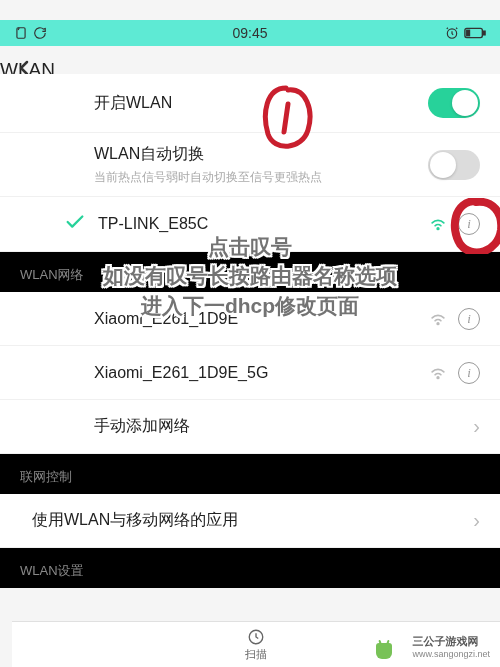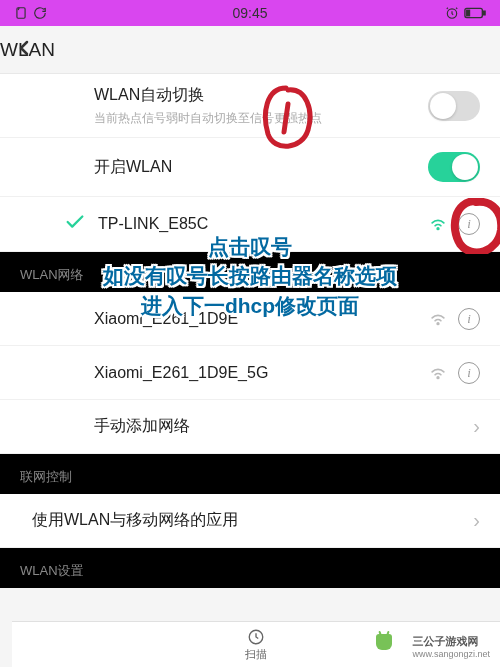--- a/index.html
+++ b/index.html
@@ -14,23 +14,24 @@
       background: #f5f5f5;
       position: relative;
       overflow: hidden;
     }
     .status-bar {
       display: flex;
       justify-content: space-between;
       align-items: center;
       padding: 4px 14px;
       height: 26px;
-      background: #d946ef;
+      background: #5eead4;
       font-size: 13px;
       color: #333;
+      margin-top: 20px;
     }
     .status-left, .status-right {
       display: flex;
       align-items: center;
       gap: 5px;
     }
     .status-center {
       position: absolute;
       left: 50%;
       transform: translateX(-50%);
@@ -164,21 +165,21 @@
     .annotation-text {
       position: absolute;
       top: 232px;
       left: 50%;
       transform: translateX(-50%);
       width: 440px;
       text-align: center;
       pointer-events: none;
       font-size: 21px;
       font-weight: 600;
-      color: #0369a1;
+      color: #737373;
       line-height: 1.4;
       text-shadow:
         -2px -2px 0 #fff, 2px -2px 0 #fff,
         -2px  2px 0 #fff, 2px  2px 0 #fff,
         -2px 0 0 #fff, 2px 0 0 #fff,
         0 -2px 0 #fff, 0 2px 0 #fff;
     }
     .footer-bar {
       position: absolute;
       bottom: 0;
@@ -195,21 +196,21 @@
     }
     .footer-text {
       font-size: 11px;
       color: #666;
     }
     .watermark {
       position: absolute;
       bottom: 6px;
       right: 6px;
       display: flex;
-      align-items: flex-start;
+      align-items: flex-end;
       gap: 20px;
       font-size: 11px;
       color: #5a5a5a;
       background: rgba(255,255,255,0.85);
       padding: 2px 4px;
       border-radius: 3px;
     }
     .android-logo {
       width: 16px;
       height: 16px;
@@ -265,33 +266,33 @@
   <div class="back-btn">
     <svg width="24" height="24" viewBox="0 0 24 24" fill="none" stroke="#333" stroke-width="2.5" stroke-linecap="round" stroke-linejoin="round">
       <polyline points="15 18 9 12 15 6"></polyline>
     </svg>
   </div>
   <div class="header-title">WLAN</div>
 </div>
 
 <div class="content">
 
+  <div class="row row-indent">
+    <div class="row-label">开启WLAN</div>
+    <div class="toggle on">
+        <div class="toggle-knob"></div>
+      </div>
+  </div>
+
   <div class="row row-indent row-tall">
     <div class="row-main">
       <div class="row-label">WLAN自动切换</div>
       <div class="row-sublabel">当前热点信号弱时自动切换至信号更强热点</div>
     </div>
     <div class="toggle off">
-        <div class="toggle-knob"></div>
-      </div>
-  </div>
-
-  <div class="row row-indent">
-    <div class="row-label">开启WLAN</div>
-    <div class="toggle on">
         <div class="toggle-knob"></div>
       </div>
   </div>
 
   <div class="row row-indent">
     <span class="check-icon">
       <svg width="22" height="22" viewBox="0 0 24 24" fill="none" stroke="#27d29a" stroke-width="2.5" stroke-linecap="round" stroke-linejoin="round">
           <polyline points="20 6 9 17 4 12"></polyline>
         </svg>
     </span>

